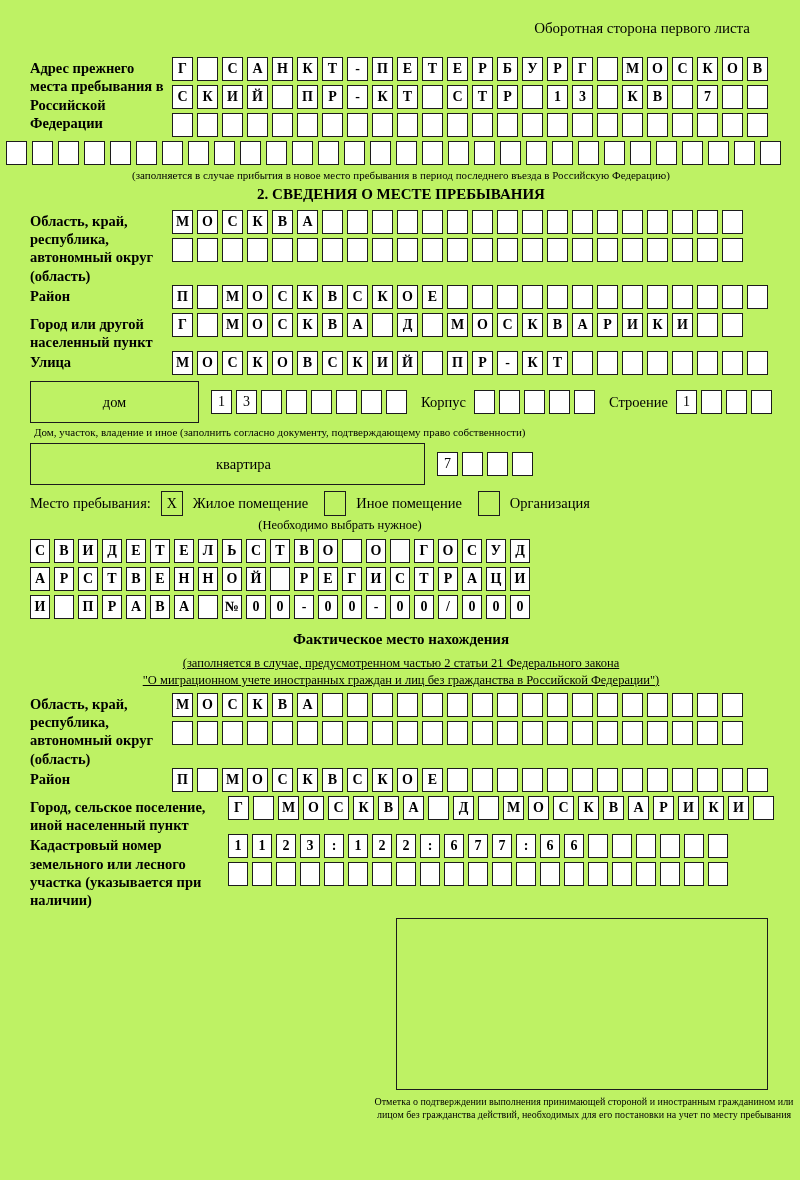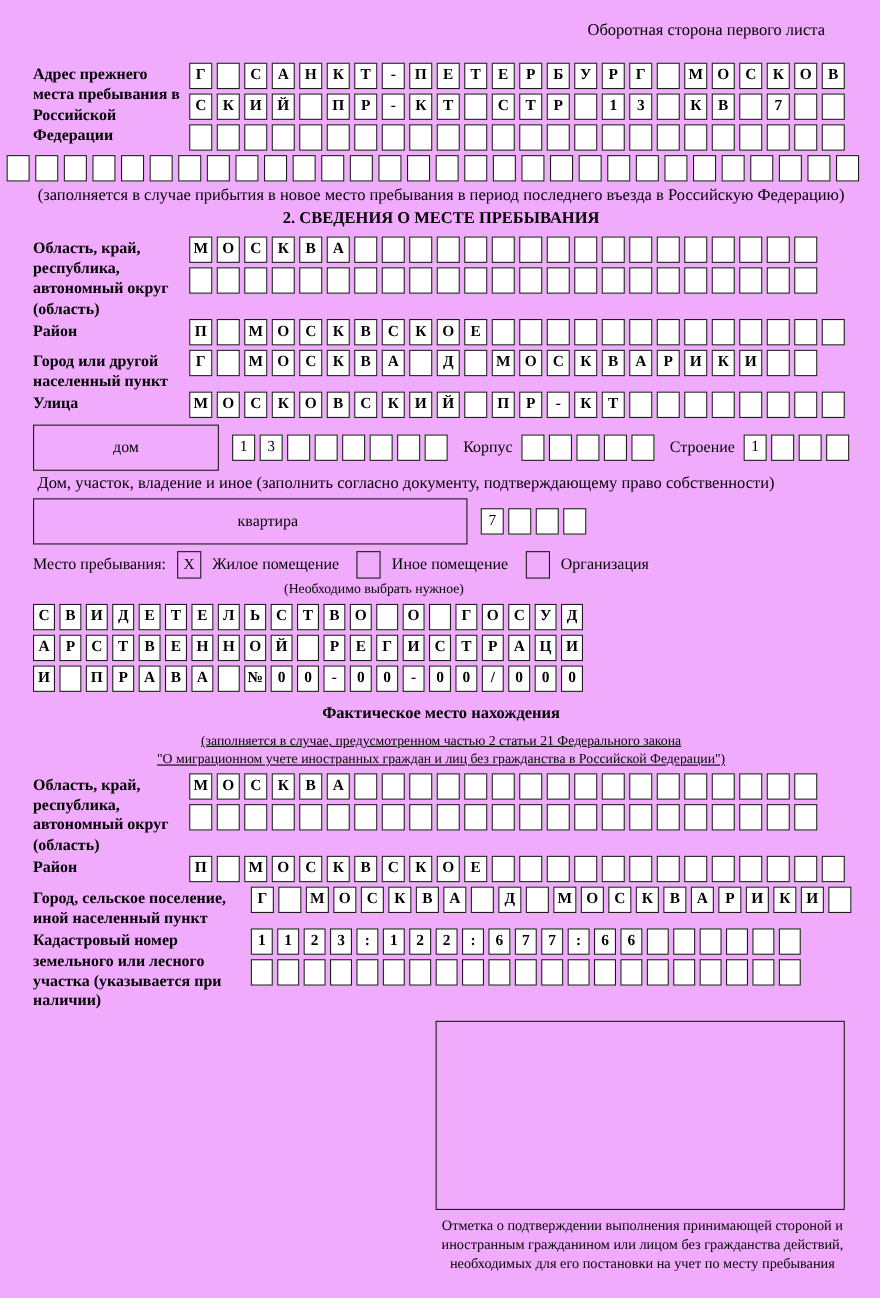--- a/index.html
+++ b/index.html
@@ -1,19 +1,19 @@
 <!DOCTYPE html>
 <html><head>
 <meta charset="utf-8">
 <style>
   * { box-sizing: border-box; }
   html,body { margin:0; padding:0; background:#e9e9e9; }
   body { font-family:"Liberation Serif","DejaVu Serif",serif; color:#000; }
   .page {
-    width:800px; height:1180px; margin:0 auto; background:#f0abfc;
+    width:800px; height:1180px; margin:0 auto; background:#bef264;
     padding:10px 28px 10px 30px; position:relative; overflow:hidden;
   }
   .header-note { text-align:right; font-size:15px; margin:10px 22px 20px 0; }
 
   .field { display:flex; align-items:flex-start;font-weight:bold; }
   .label { font-size:14.5px; line-height:1.26; padding-top:2px; }
   .lw140 { flex:0 0 142px; width:142px; }
   .lw196 { flex:0 0 198px; width:198px; }
   .lw210 { flex:0 0 212px; width:212px; }
   .rows { flex:1 1 auto; }
@@ -21,39 +21,39 @@
   .boxrow { display:flex; gap:4px; margin-bottom:4px; }
   .boxrow .cell {
     flex:0 0 auto; width:21px; height:24px; border:1.6px solid #1c1c1c;
     display:flex; align-items:center; justify-content:center;
     font-size:14px; line-height:1; background:#fff;
   }
   .boxrow.small .cell { width:20px; height:24px; }
   .fullrow { margin-left:-24px; gap:5px; }
   .fullrow .cell { width:21px; }
 
-  .caption { font-size:15px; line-height:1.25; text-align:center; margin:1px 0 3px 0; }
+  .caption { font-size:11px; line-height:1.25; text-align:center; margin:1px 0 3px 0; }
   .caption.left { text-align:left; margin-left:4px; }
   .section-title { font-size:15px; font-weight:bold; text-align:center; margin:3px 0 7px 0; }
 
   .houseline { display:flex; align-items:center; margin:2px 0 3px 0; }
   .wide-box { border:1.6px solid #1c1c1c; height:42px; display:flex; align-items:center; justify-content:center; font-size:14.5px; }
   .wide-box.dom { width:330px; margin-right:12px; }
   .wide-box.kv  { width:395px; margin-right:12px;padding-left:32px; }
   .inline-label { font-size:14.5px; margin:0 8px 0 14px; }
 
   .stayline { display:flex; align-items:center; margin:6px 0 2px 0; font-size:14.5px; }
   .cb { width:22px; height:25px; border:1.6px solid #1c1c1c; display:flex; align-items:center; justify-content:center; font-size:14px; margin:0 10px 0 16px; flex:0 0 auto; }
   .hint { font-size:12.5px; margin:2px 0 6px 150px; width:320px; text-align:center; }
 
   .actual-captions { font-size:12.5px; text-align:center; line-height:1.35; margin-bottom:4px;text-decoration:underline; }
 
   .stamp-wrap { width:432px; margin-left:338px; margin-top:8px; }
   .stamp-box { width:372px; height:172px; border:1.6px solid #1c1c1c; margin-left:28px; }
-  .stamp-caption { font-size:13px; line-height:1.38; text-align:center; margin-top:5px; }
+  .stamp-caption { font-size:10px; line-height:1.38; text-align:center; margin-top:5px; }
 </style>
 </head>
 <body>
 
 <div class="page">
 
   <div class="header-note">Оборотная сторона первого листа</div>
 
   <div class="field">
     <div class="label lw140">Адрес прежнего места пребывания в Российской Федерации</div>

